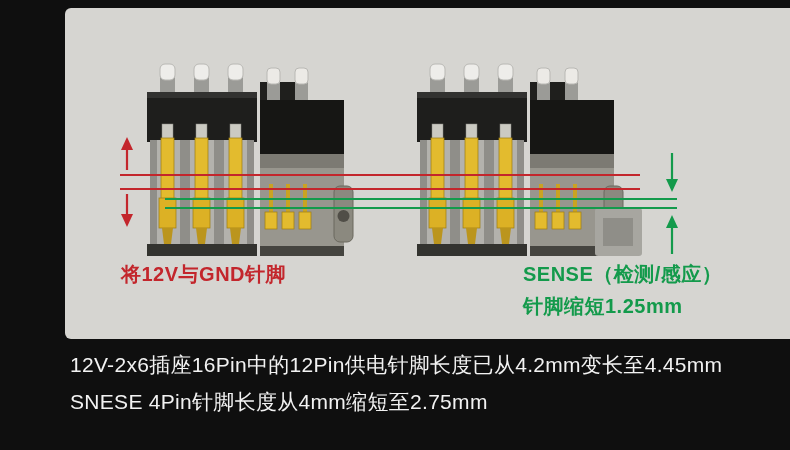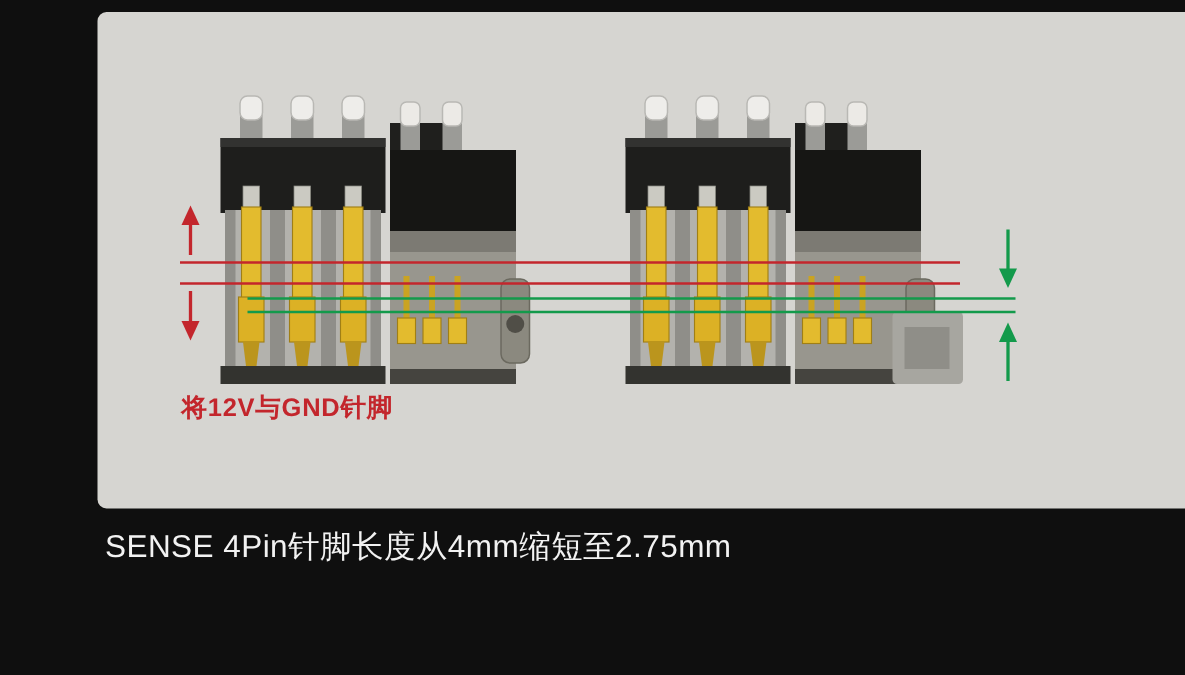--- a/index.html
+++ b/index.html
@@ -17,21 +17,21 @@
     position:relative;
   }
   .stage{position:absolute;inset:0;}
   .panel{
     position:absolute;
     left:65px;top:8px;width:725px;height:331px;
     background:var(--panel);
     border-radius:6px 0 0 6px;
   }
   .panel svg{position:absolute;left:0;top:0;}
-  .ann{position:absolute;font-weight:700;font-size:17px;line-height:1.6;letter-spacing:0.5px;}
+  .ann{position:absolute;font-weight:700;font-size:20px;line-height:1.6;letter-spacing:0.5px;}
   .ann-red{left:56px;top:250px;color:var(--red);}
   .ann-green{left:458px;top:250px;color:var(--green);}
   .caption{
     position:absolute;left:70px;top:346px;
     color:var(--caption);
     font-size:21px;font-weight:500;line-height:37px;
     letter-spacing:0.3px;
   }
 </style>
 </head>
@@ -133,20 +133,25 @@
       <g>
         <line x1="607" y1="246" x2="607" y2="218" stroke="#139a4b" stroke-width="2.2"></line>
         <polygon points="601,220 613,220 607,207" fill="#139a4b"></polygon>
       </g>
     </svg>
 
     <div class="ann ann-red">
       <div>将12V与GND针脚</div>
     </div>
 
+    <div class="ann ann-green">
+      <div>SENSE（检测/感应）</div>
+      <div>针脚缩短1.25mm</div>
+    </div>
 
   </div>
 
   <div class="caption">
-    <div>SENSE 4Pin针脚长度从4mm缩短至2.75mm</div>
+    <div>12V-2x6插座16Pin中的12Pin供电针脚长度已从4.2mm变长至4.45mm</div>
+    <div>SNESE 4Pin针脚长度从4mm缩短至2.75mm</div>
   </div>
 
 </div>
 
 </body></html>

